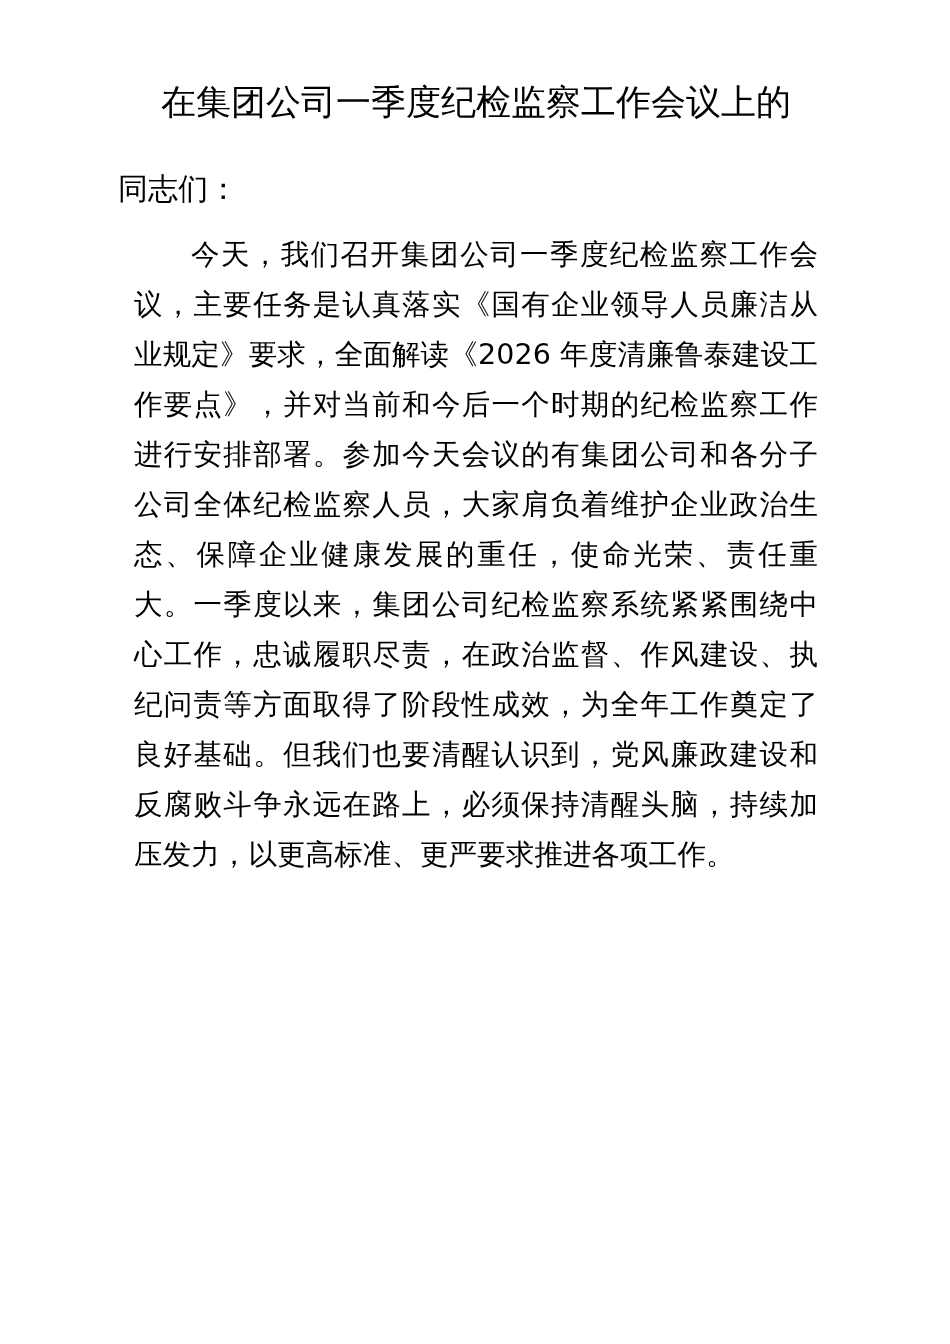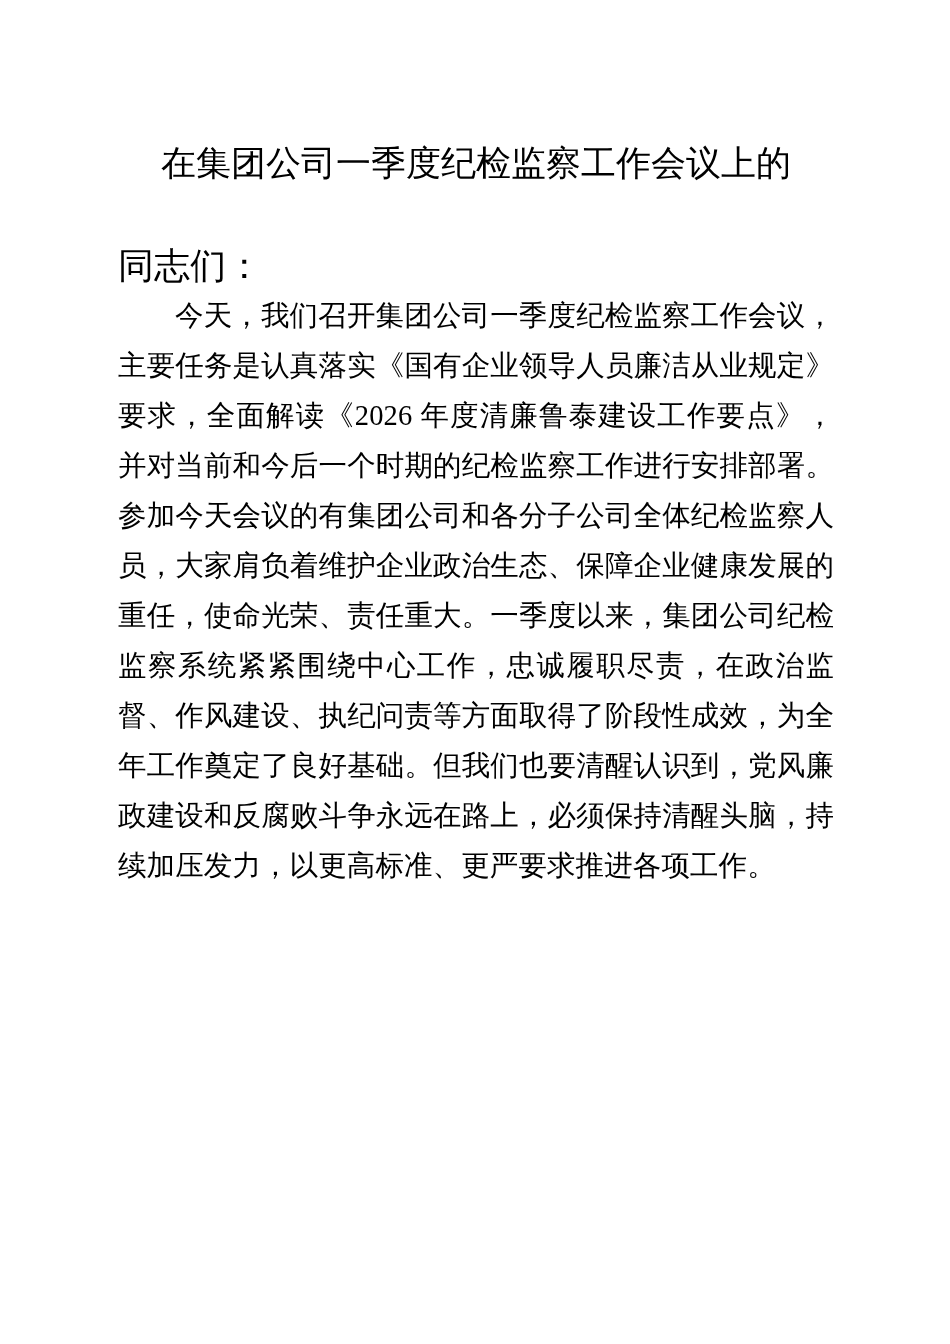--- a/index.html
+++ b/index.html
@@ -26,48 +26,47 @@
     position: absolute;
     left: 118px;
     top: 0;
     width: 716px;
   }
   .doc-title {
     font-size: 35px;
     line-height: 56px;
     font-weight: 400;
     text-align: center;
-    margin: 16px;
-    padding-top: 119px;
+    margin: 0;
+    padding-top: 74px;
     letter-spacing: 0px;
     word-break: break-all;
   }
   .title-line {
     display: block;
   }
   .salutation {
-    font-size: 36px;
+    font-size: 30px;
     line-height: 50px;
     margin: 0;
     padding-top: 34px;
     text-align: justify;
     text-align-last: left;
     word-break: break-all;
     letter-spacing: 0.1px;
   }
   .para {
     font-size: 28.5px;
     line-height: 50px;
-    margin: 0;
+    margin: 16px;
     text-align: justify;
     text-align-last: left;
     text-indent: 2em;
     word-break: break-all;
     letter-spacing: 0.1px;
-    font-family: Liberation Serif, serif;
   }
 </style>
 </head>
 <body>
 
 <div class="page">
 
   <div class="doc-body">
 
     <h1 class="doc-title">

